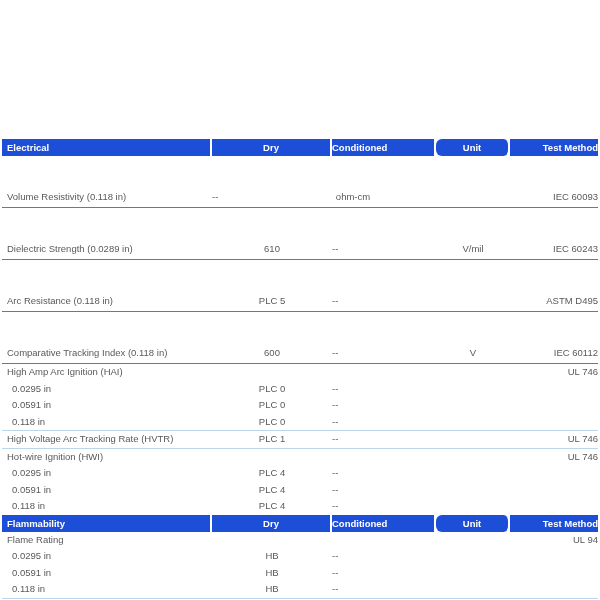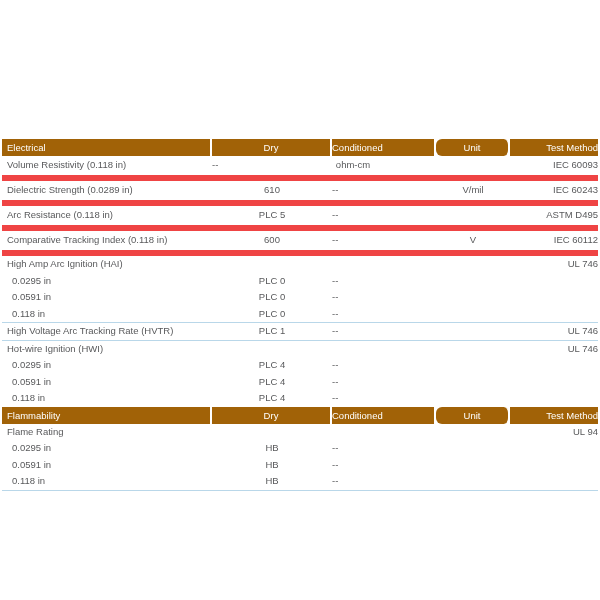--- a/index.html
+++ b/index.html
@@ -10,23 +10,23 @@
   }
   .tbl{position:absolute;left:2px;top:139px;width:596px;}
   .row{display:flex;width:100%;}
   .c{box-sizing:border-box;overflow:hidden;white-space:nowrap;}
   .lab {flex:0 0 210px;padding-left:5px;text-align:left;}
   .dry {flex:0 0 120px;text-align:center;}
   .cond{flex:0 0 104px;}
   .unit{flex:0 0 74px;text-align:center;border-radius:6px;}
   .meth{flex:1 1 auto;padding-left:14px;text-align:right;}
   .hdr{height:17px;line-height:17px;color:#ffffff;}
-  .hdr .c{background:#a16207;}
+  .hdr .c{background:#1d4ed8;font-weight:bold;}
   .hdr .c:not(.meth){border-right:2px solid #ffffff;}
-  .r19{height:19px;line-height:18px;border-bottom:6px solid #ef4444;}
+  .r19{height:19px;line-height:18px;border-bottom:1px solid #ef4444;margin-top:32px;}
   .r16{height:16.5px;line-height:16.5px;}
   .r16.bb{border-bottom:1px solid #b9d7e9;line-height:15.5px;}
   .ind .lab{padding-left:10px;}
 </style>
 </head>
 <body>
 
 <div class="tbl">
 
   <div class="row hdr">

